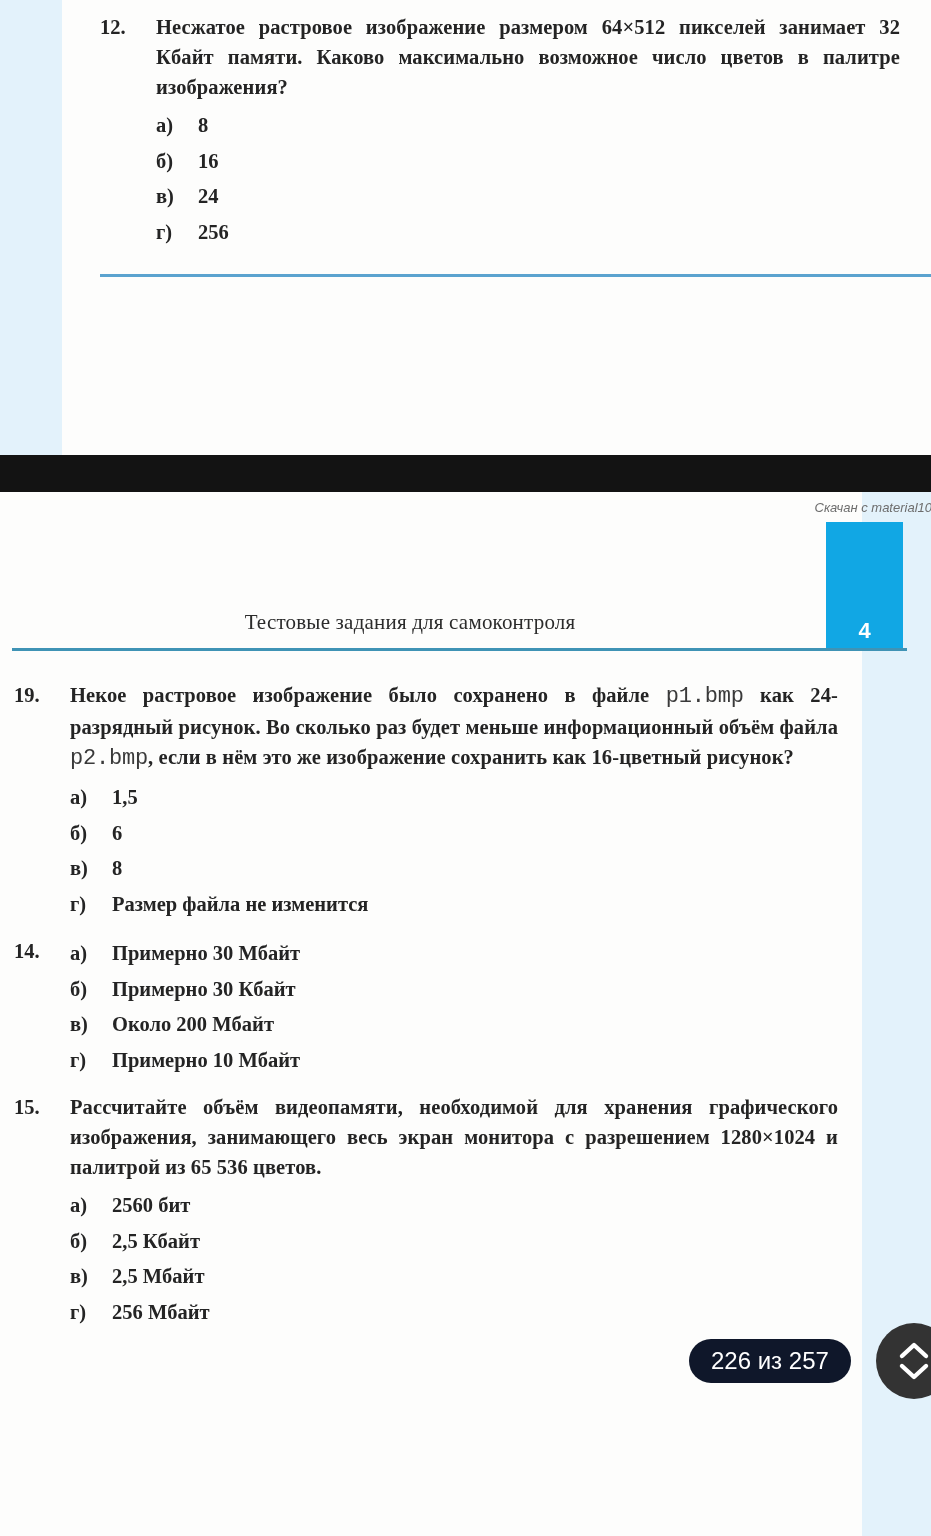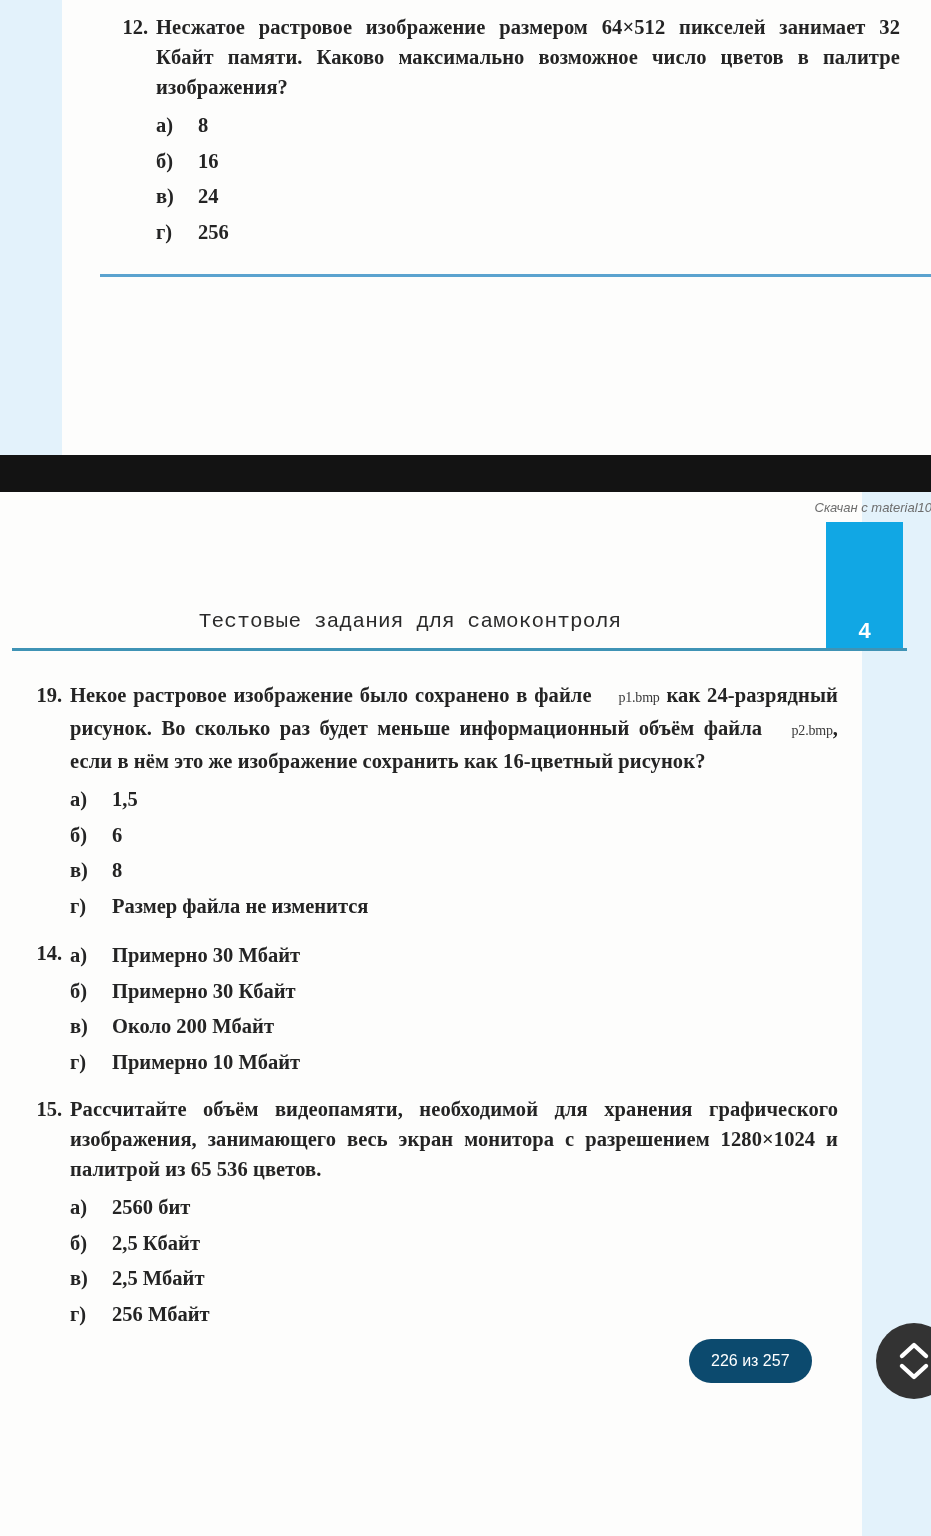--- a/index.html
+++ b/index.html
@@ -71,43 +71,42 @@
     position: relative;
     padding-left: 56px;
     margin-bottom: 14px;
     color: #242424;
   }
   .q-num {
     position: absolute;
     left: 0;
     top: 0;
     width: 48px;
-    text-align: right;
+    text-align: left;
     font-size: 20.5px;
     line-height: 30px;
     font-weight: 700;
     font-family: "Liberation Serif", serif;
     color: #242424;
   }
   .q-text {
     font-size: 20.5px;
     line-height: 30px;
     text-align: justify;
     font-weight: 700;
     letter-spacing: .1px;
     font-family: "Liberation Serif", serif;
     color: #242424;
   }
   .q-text .mono {
-    font-family: Liberation Serif, serif;
+    font-family: Liberation Mono, monospace;
     font-weight: 400;
-    font-size: 14px;
+    font-size: 22px;
     letter-spacing: -.2px;
     color: #3a3a3a;
-    margin-left: 20px;
   }
   .q-text .nw { white-space: nowrap; }
 
   .options {
     list-style: none;
     margin: 6px 0 0 0;
     padding: 0;
   }
   .options li {
     position: relative;
@@ -201,21 +200,21 @@
     font-weight: 700;
   }
 
   
   .runhead {
     position: absolute;
     left: 0;
     top: 118px;
     width: 820px;
     text-align: center;
-    font-family: Liberation Mono, monospace;
+    font-family: Liberation Serif, serif;
     font-size: 21px;
     color: #2b2b2b;
     letter-spacing: .2px;
   }
   .runhead-rule {
     position: absolute;
     left: 12px;
     top: 156px;
     width: 895px;
     height: 3px;
@@ -230,24 +229,24 @@
   }
 
   
   .page-pill {
     position: absolute;
     left: 689px;
     top: 1339px;
     height: 44px;
     padding: 0 22px;
     border-radius: 22px;
-    background: #0c4a6e;
+    background: #0f172a;
     color: #ffffff;
     font-family: "Liberation Sans", sans-serif;
-    font-size: 16px;
+    font-size: 24px;
     display: flex;
     align-items: center;
     justify-content: center;
     white-space: nowrap;
   }
   .scroll-btn {
     position: absolute;
     left: 876px;
     top: 1323px;
     width: 76px;

